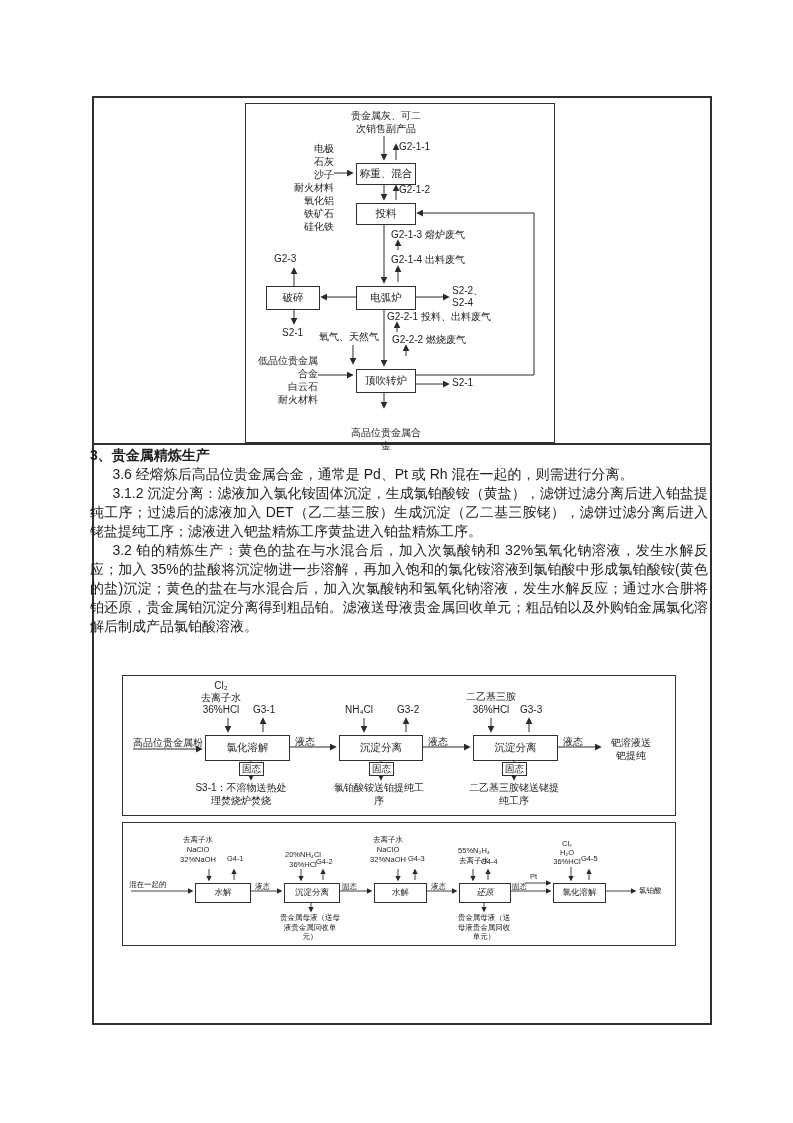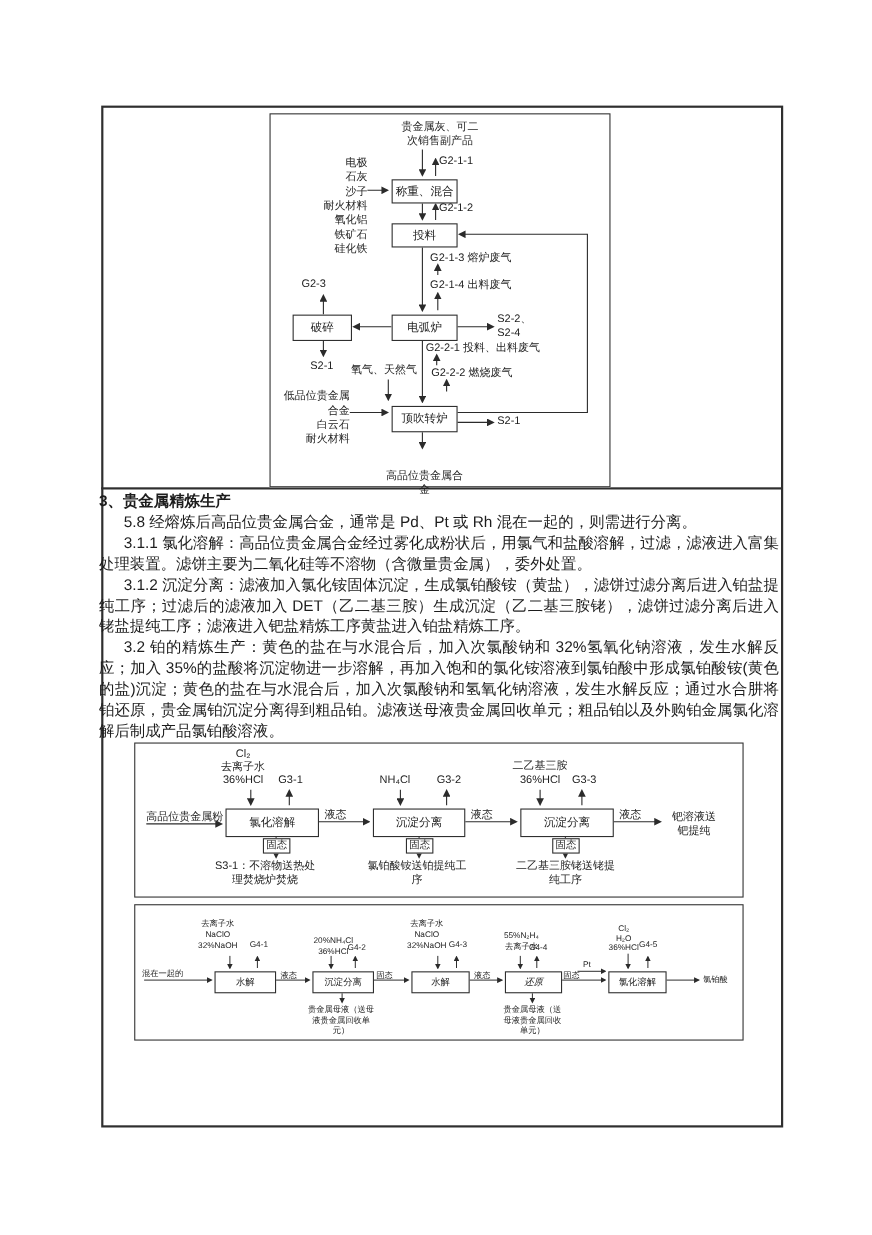--- a/index.html
+++ b/index.html
@@ -55,21 +55,21 @@
         <line x1="107" y1="241" x2="107" y2="259" marker-end="url(#m1)"></line>
         <line x1="138" y1="204" x2="138" y2="261" marker-end="url(#m1)"></line>
         <line x1="151" y1="228" x2="151" y2="219" marker-end="url(#m1)"></line>
         <line x1="160" y1="252" x2="160" y2="242" marker-end="url(#m1)"></line>
         <line x1="72" y1="271" x2="106" y2="271" marker-end="url(#m1)"></line>
         <line x1="168" y1="280" x2="202" y2="280" marker-end="url(#m1)"></line>
         <line x1="138" y1="287" x2="138" y2="303" marker-end="url(#m1)"></line>
       </g>
     </svg>
 
-    <div class="lbl ml ctr" style="left:112px;top:5px;width:84px;">贵金属灰、可二
+    <div class="lbl ml ctr" style="left:98px;top:5px;width:84px;">贵金属灰、可二
 次销售副产品</div>
     <div class="lbl" style="left:153px;top:36px;">G2-1-1</div>
     <div class="lbl ml rgt" style="left:8px;top:38px;width:80px;">电极
 石灰
 沙子
 耐火材料
 氧化铝
 铁矿石
 硅化铁</div>
 
@@ -96,22 +96,21 @@
 白云石
 耐火材料</div>
     <div class="pbox" style="left:110px;top:265px;width:58px;height:22px;">顶吹转炉</div>
     <div class="lbl" style="left:206px;top:272px;">S2-1</div>
     <div class="lbl ml ctr" style="left:98px;top:306px;width:84px;margin-top:16px;">高品位贵金属合
 金</div>
   </div>
 
   <div class="bodytext" style="top:446px;">
     <h3>3、贵金属精炼生产</h3>
-    <p>5.8 经熔炼后高品位贵金属合金，通常是 Pd、Pt 或 Rh 混在一起的，则需进行分离。</p>
-    <p>3.1.1 氯化溶解：高品位贵金属合金经过雾化成粉状后，用氯气和盐酸溶解，过滤，滤液进入富集处理装置。滤饼主要为二氧化硅等不溶物（含微量贵金属），委外处置。</p>
+    <p>3.6 经熔炼后高品位贵金属合金，通常是 Pd、Pt 或 Rh 混在一起的，则需进行分离。</p>
     <p>3.1.2 沉淀分离：滤液加入氯化铵固体沉淀，生成氯铂酸铵（黄盐），滤饼过滤分离后进入铂盐提纯工序；过滤后的滤液加入 DET（乙二基三胺）生成沉淀（乙二基三胺铑），滤饼过滤分离后进入铑盐提纯工序；滤液进入钯盐精炼工序黄盐进入铂盐精炼工序。</p>
     <p>3.2 铂的精炼生产：黄色的盐在与水混合后，加入次氯酸钠和 32%氢氧化钠溶液，发生水解反应；加入 35%的盐酸将沉淀物进一步溶解，再加入饱和的氯化铵溶液到氯铂酸中形成氯铂酸铵(黄色的盐)沉淀；黄色的盐在与水混合后，加入次氯酸钠和氢氧化钠溶液，发生水解反应；通过水合肼将铂还原，贵金属铂沉淀分离得到粗品铂。滤液送母液贵金属回收单元；粗品铂以及外购铂金属氯化溶解后制成产品氯铂酸溶液。</p>
   </div>
 
   <div class="dbox d2" style="left:122px;top:675px;width:552px;height:139px;">
     <svg class="flow" width="552" height="139">
       <defs>
         <marker id="m2" viewBox="0 0 8 8" refX="6" refY="4" markerWidth="7" markerHeight="7" orient="auto">
           <path d="M0,0L8,4L0,8z" fill="#2b2b2b"></path>
         </marker>

